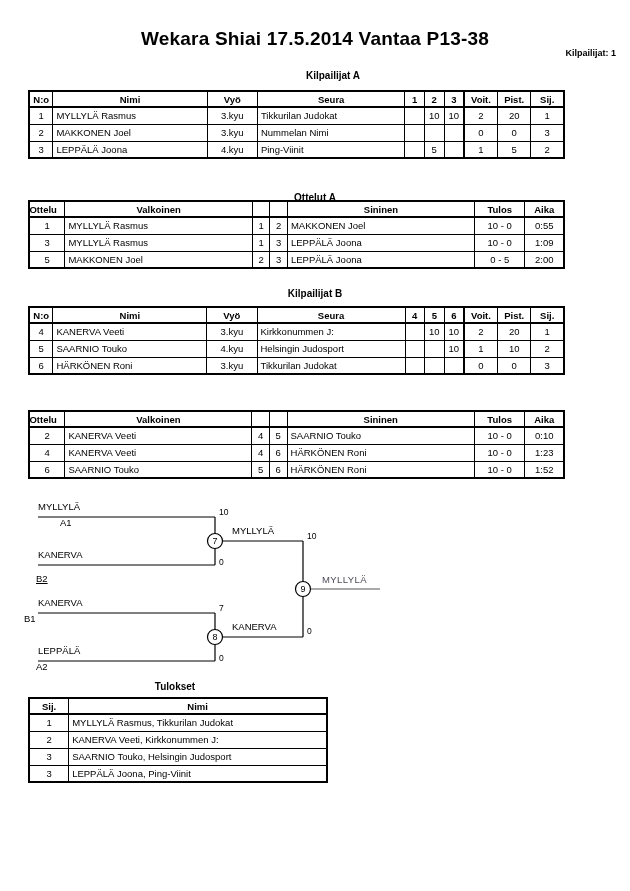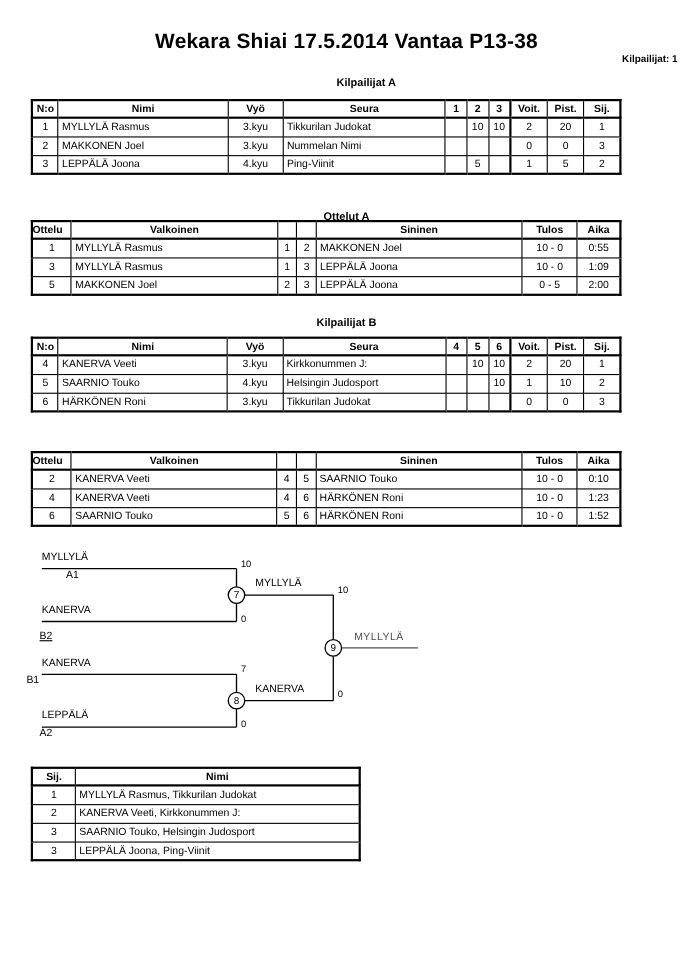--- a/index.html
+++ b/index.html
@@ -400,20 +400,21 @@
     <div class="bk-score" style="left:219px; top:108px;">7</div>
     <div class="bk-score" style="left:219px; top:158px;">0</div>
     <div class="bk-winner" style="left:232px; top:126px;">KANERVA</div>
 
     <div class="bk-num" style="left:296px; top:87px;">9</div>
     <div class="bk-score" style="left:307px; top:36px;">10</div>
     <div class="bk-score" style="left:307px; top:131px;">0</div>
     <div class="bk-final-winner" style="left:322px; top:79px;">MYLLYLÄ</div>
   </div>
 
+  <div class="caption" style="top:681px; width:330px; left:10px;">Tulokset</div>
   <table class="grid results" style="top:697px;">
     <thead>
       <tr>
         <th class="w-sij frame-left">Sij.</th>
         <th class="w-nimi frame-right">Nimi</th>
       </tr>
     </thead>
     <tbody>
       <tr>
         <td class="c frame-left">1</td>

